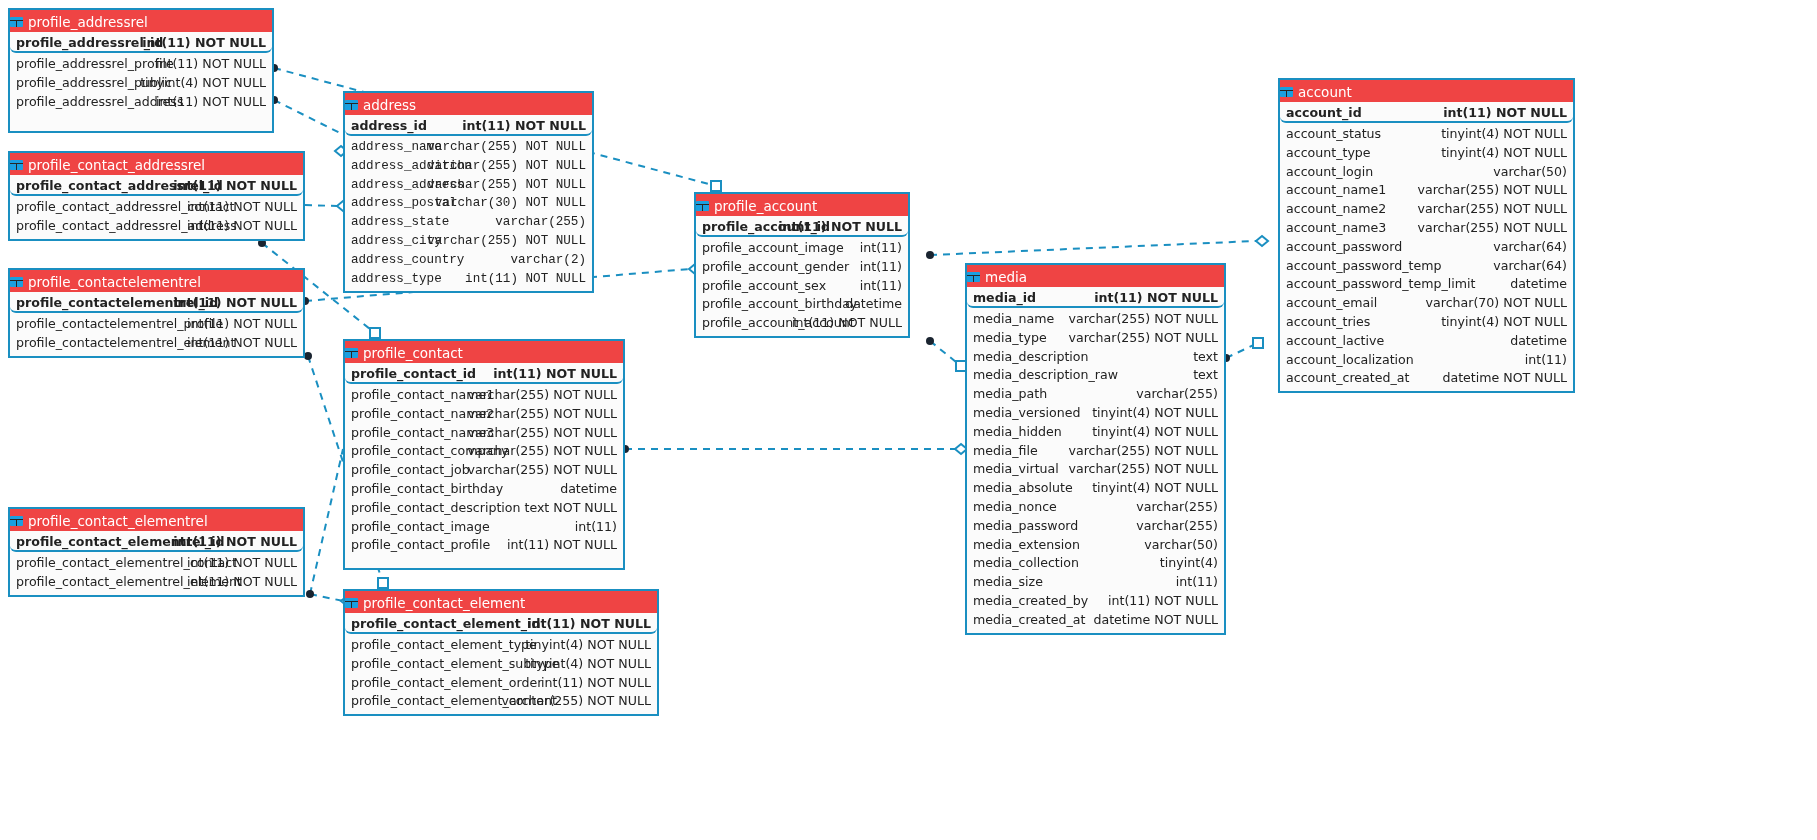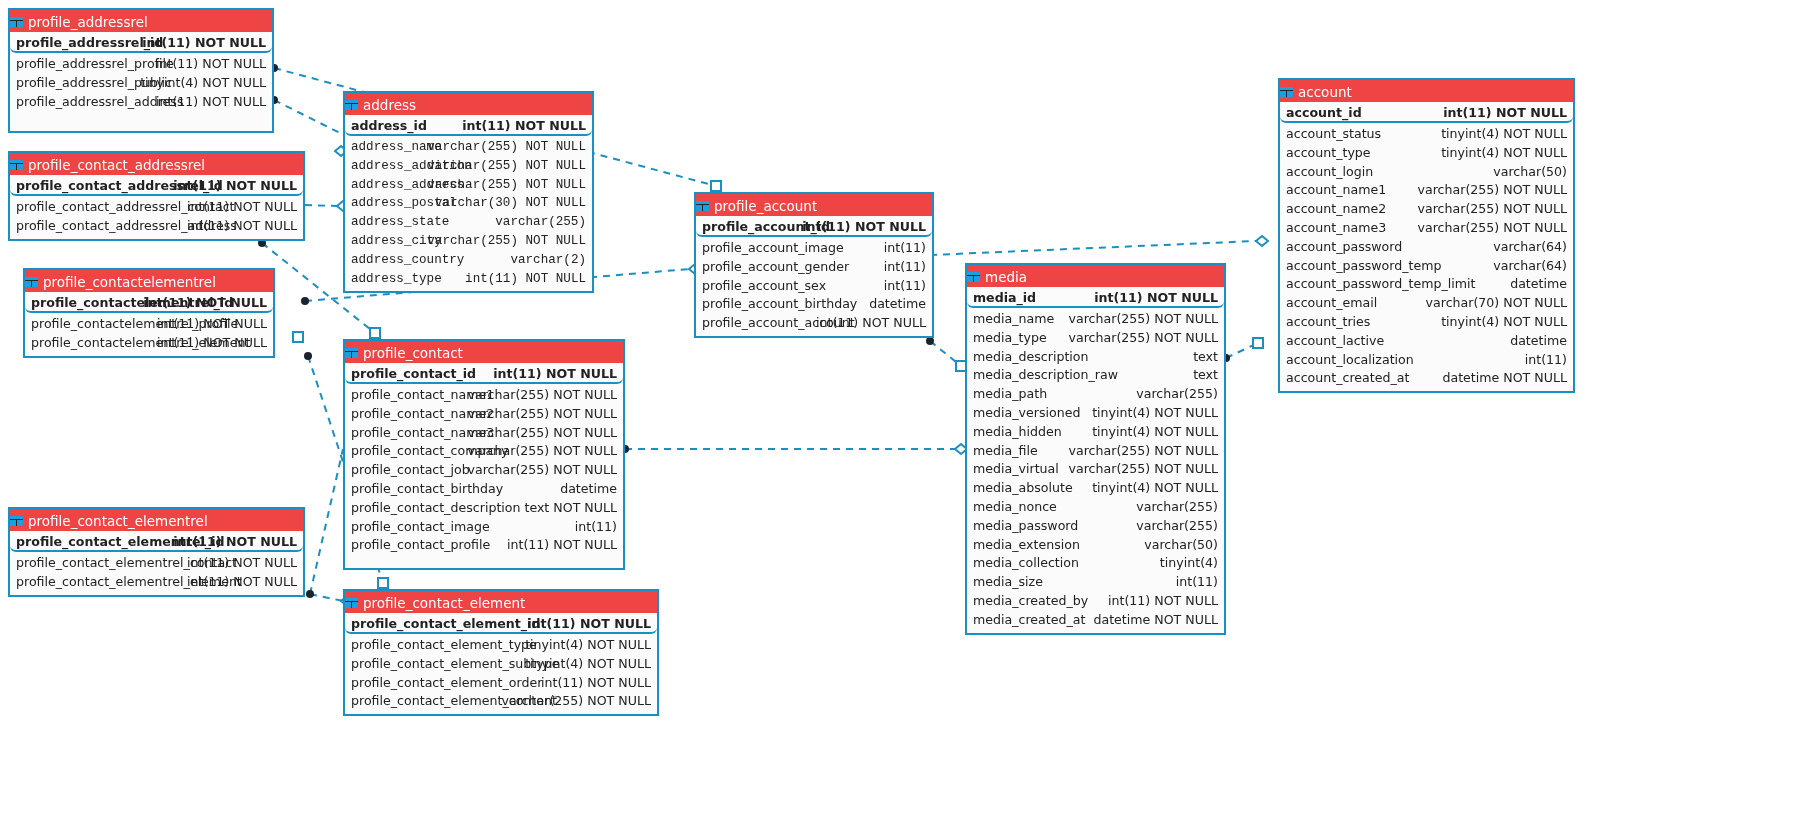--- a/index.html
+++ b/index.html
@@ -118,21 +118,21 @@
           <div class="row">
             <span class="cname">profile_contact_addressrel_contact</span>
             <span class="ctype">int(11) NOT NULL</span>
           </div>
           <div class="row">
             <span class="cname">profile_contact_addressrel_address</span>
             <span class="ctype">int(11) NOT NULL</span>
           </div>
         </div>
       </div>
-      <div class="tbl" style="left: 23px; top: 268px; width: 252px;">
+      <div class="tbl" style="left: 8px; top: 268px; width: 297px;">
         <div class="tbl-title"><span class="ticon"></span><span class="tname">profile_contactelementrel</span></div>
         <div class="row pk-row">
           <span class="cname">profile_contactelementrel_id</span>
           <span class="ctype">int(11) NOT NULL</span>
         </div>
         <div style="padding: 2px 0px 3px;">
           <div class="row">
             <span class="cname">profile_contactelementrel_profile</span>
             <span class="ctype">int(11) NOT NULL</span>
           </div>
@@ -263,21 +263,21 @@
           <div class="row">
             <span class="cname">profile_contact_element_order</span>
             <span class="ctype">int(11) NOT NULL</span>
           </div>
           <div class="row">
             <span class="cname">profile_contact_element_content</span>
             <span class="ctype">varchar(255) NOT NULL</span>
           </div>
         </div>
       </div>
-      <div class="tbl" style="left: 694px; top: 192px; width: 240px;">
+      <div class="tbl" style="left: 694px; top: 192px; width: 216px;">
         <div class="tbl-title"><span class="ticon"></span><span class="tname">profile_account</span></div>
         <div class="row pk-row">
           <span class="cname">profile_account_id</span>
           <span class="ctype">int(11) NOT NULL</span>
         </div>
         <div style="padding: 2px 0px 3px;">
           <div class="row">
             <span class="cname">profile_account_image</span>
             <span class="ctype">int(11)</span>
           </div>

